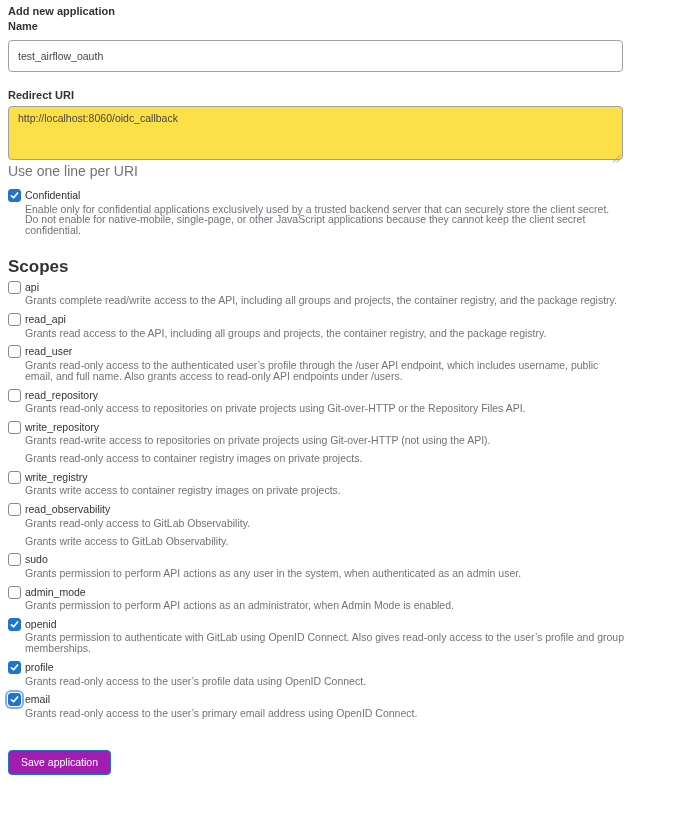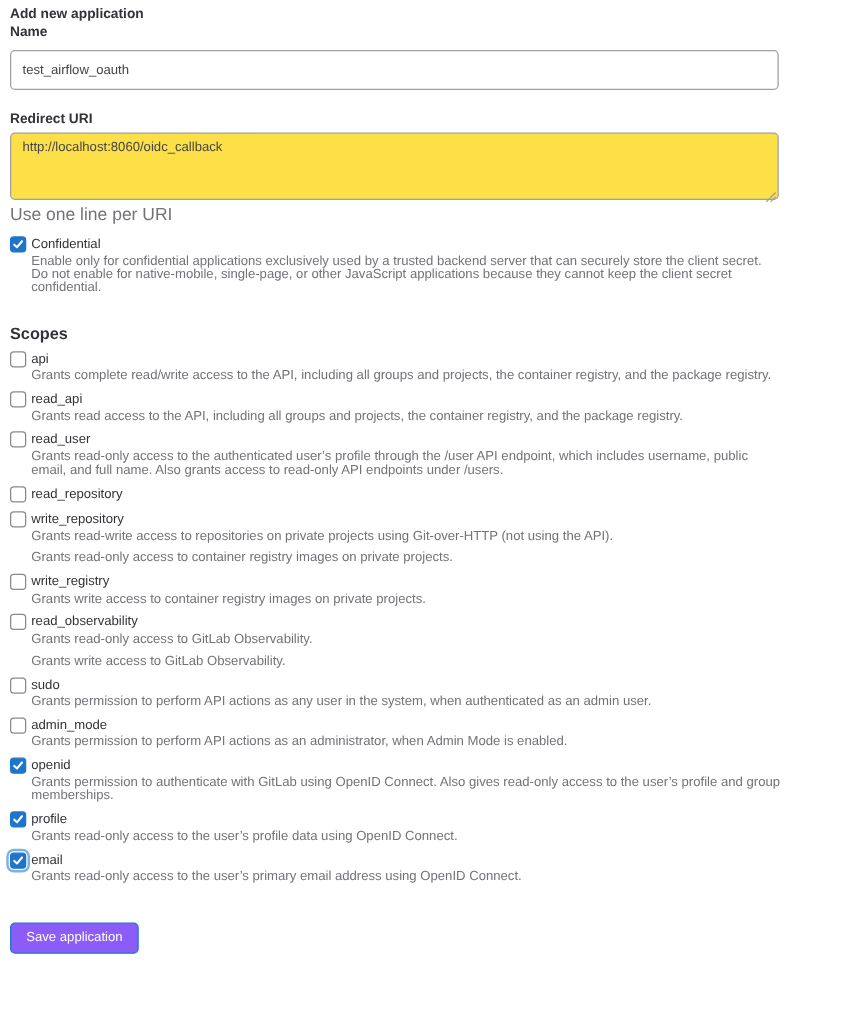--- a/index.html
+++ b/index.html
@@ -122,27 +122,27 @@
   .check-desc {
     font-size: 10.5px;
     line-height: 10.8px;
     color: #737278;
     margin: 1px 0 0 17px;
     max-width: 600px;
   }
   .scopes-label {
     margin-top: 24px;
     margin-bottom: 8px;
-    font-size: 13px;
+    font-size: 17px;
     font-weight: 700;
   }
   .scope-item { margin-bottom: 7px; }
   .save-button {
     margin-top: 24px;
-    background: #8b5cf6;
+    background: #a21caf;
     color: #ffffff;
     border: 1px solid #1f75cb;
     border-radius: 4px;
     font-family: "Liberation Sans", sans-serif;
     font-size: 10.5px;
     line-height: 13px;
     padding: 5px 12px;
     cursor: pointer;
   }
 </style>
@@ -217,20 +217,21 @@
     <div class="check-desc">Grants read-only access to the authenticated user’s profile through the /user API endpoint, which includes username, public email, and full name. Also grants access to read-only API endpoints under /users.</div>
   </div>
 
   <div class="scope-item">
     <div class="check-row">
       <span class="checkbox">
         
       </span>
       <span class="check-label">read_repository</span>
     </div>
+    <div class="check-desc">Grants read-only access to repositories on private projects using Git-over-HTTP or the Repository Files API.</div>
   </div>
 
   <div class="scope-item">
     <div class="check-row">
       <span class="checkbox">
         
       </span>
       <span class="check-label">write_repository</span>
     </div>
     <div class="check-desc">Grants read-write access to repositories on private projects using Git-over-HTTP (not using the API).</div>

